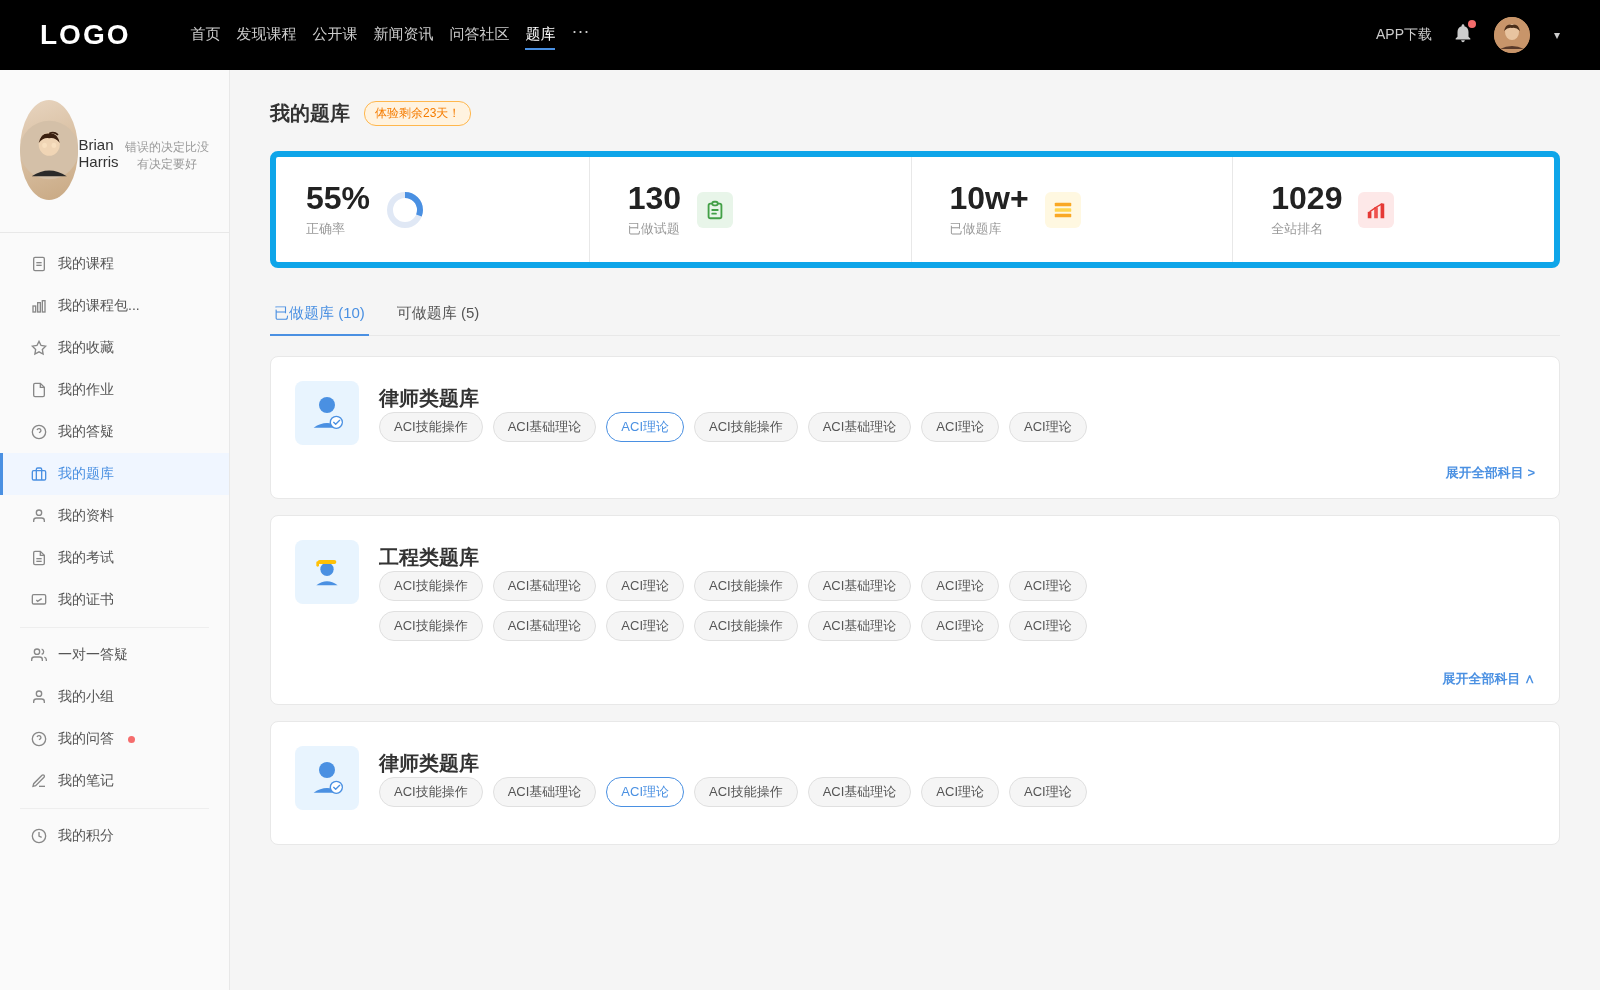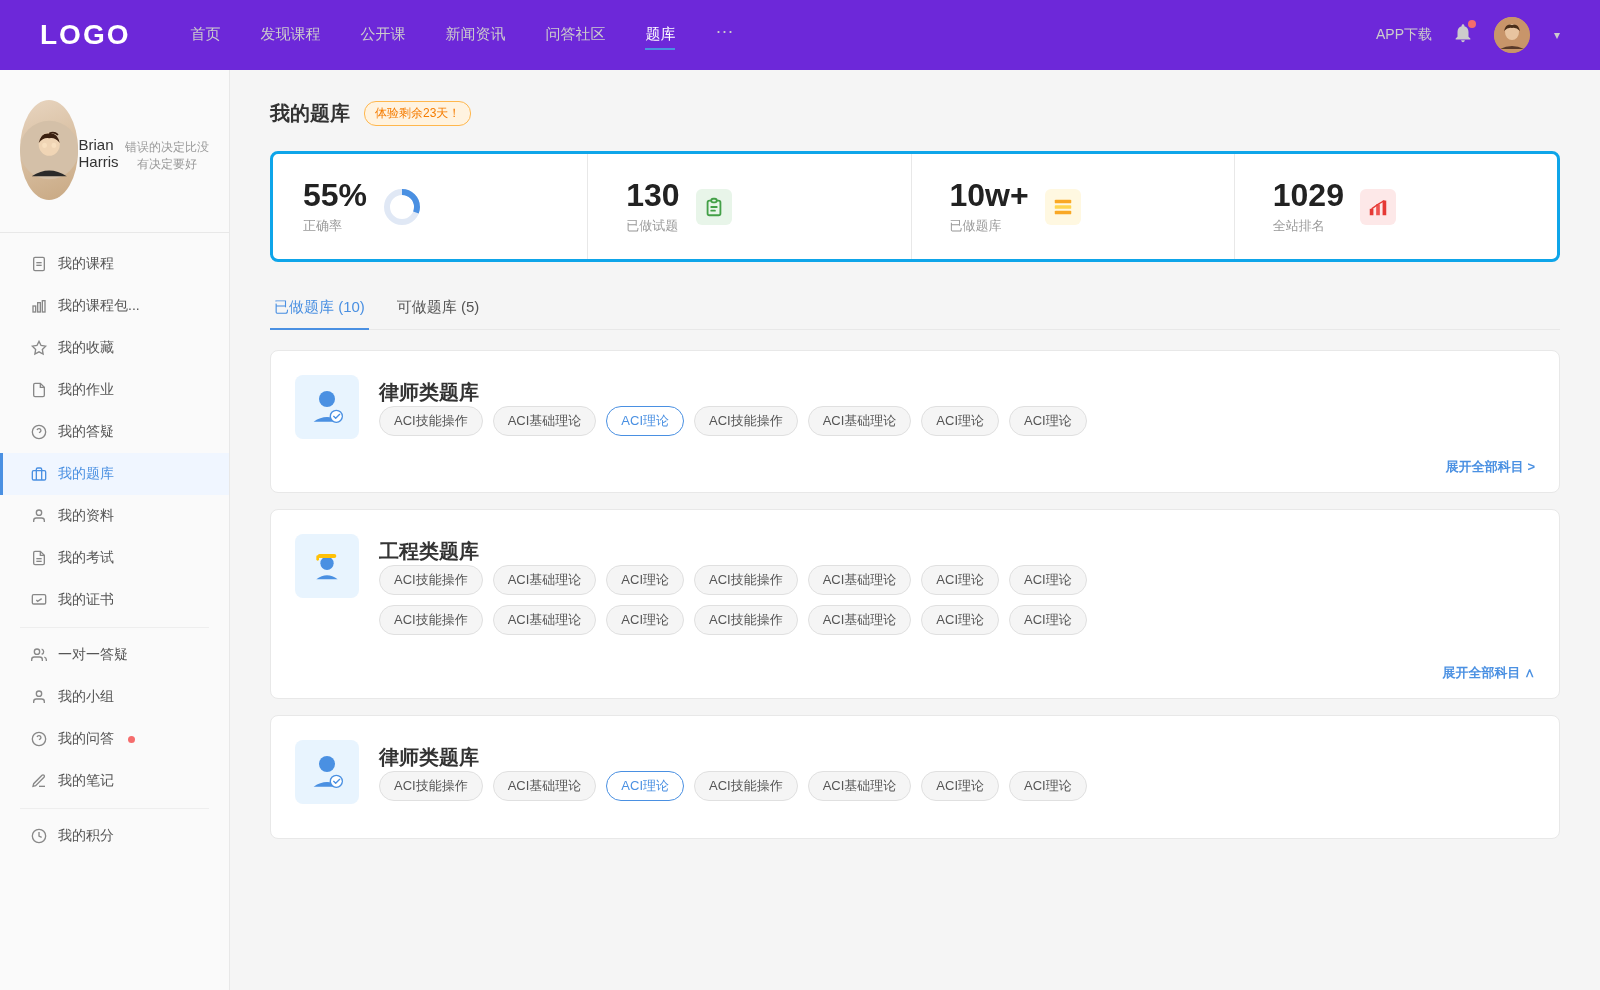--- a/index.html
+++ b/index.html
@@ -1,21 +1,21 @@
 <!DOCTYPE html>
 <html><head>
   <meta charset="utf-8">
   <style>
     * { box-sizing: border-box; margin: 0; padding: 0; }
     body { font-family: -apple-system, BlinkMacSystemFont, 'PingFang SC', 'Microsoft YaHei', sans-serif; background: #f5f5f5; color: #333; }
 
     
-    .header { display: flex; align-items: center; background: #6d28d9; height: 70px; padding: 0 40px; position: sticky; top: 0; z-index: 100; }
+    .header { display: flex; align-items: center; background: #000000; height: 70px; padding: 0 40px; position: sticky; top: 0; z-index: 100; }
     .logo { color: white; font-size: 28px; font-weight: bold; letter-spacing: 2px; margin-right: 60px; min-width: 80px; }
-    .nav { display: flex; gap: 40px; flex: 1; }
+    .nav { display: flex; gap: 16px; flex: 1; }
     .nav-item { color: #ccc; font-size: 15px; cursor: pointer; padding: 4px 0; white-space: nowrap; }
     .nav-item.active { color: white; border-bottom: 2px solid #4a90e2; }
     .nav-dots { color: #ccc; font-size: 18px; cursor: pointer; }
     .header-right { display: flex; align-items: center; gap: 20px; margin-left: auto; }
     .app-download { color: #ccc; font-size: 14px; cursor: pointer; }
     .bell-icon { position: relative; cursor: pointer; }
     .bell-icon svg { fill: #ccc; }
     .bell-dot { position: absolute; top: -2px; right: -2px; width: 8px; height: 8px; background: #f56c6c; border-radius: 50%; }
     .avatar { width: 36px; height: 36px; border-radius: 50%; background: #888; overflow: hidden; cursor: pointer; }
     .avatar-img { width: 100%; height: 100%; object-fit: cover; background: linear-gradient(135deg, #d4a574, #c0855a); display: flex; align-items: center; justify-content: center; }
@@ -43,21 +43,21 @@
 
     
     .main { flex: 1; padding: 30px 40px; overflow-y: auto; }
 
     
     .page-header { display: flex; align-items: center; gap: 14px; margin-bottom: 24px; }
     .page-title { font-size: 20px; font-weight: 600; color: #333; }
     .trial-badge { background: #fff3e0; border: 1px solid #ffb74d; color: #f57c00; font-size: 12px; padding: 3px 10px; border-radius: 12px; white-space: nowrap; }
 
     
-    .stats { display: flex; gap: 8px; background: white; border-radius: 8px; border: 3px solid #0ea5e9; margin-bottom: 28px; overflow: hidden; }
+    .stats { display: flex; gap: 8px; background: white; border-radius: 8px; border: 6px solid #0ea5e9; margin-bottom: 28px; overflow: hidden; }
     .stat-item { flex: 1; padding: 24px 30px; display: flex; align-items: center; gap: 16px; border-right: 1px solid #e8e8e8; }
     .stat-item:last-child { border-right: none; }
     .stat-info { }
     .stat-value { font-size: 32px; font-weight: 600; color: #222; line-height: 1.1; }
     .stat-label { font-size: 13px; color: #999; margin-top: 4px; }
 
     
     .tabs { display: flex; gap: 24px; margin-bottom: 20px; border-bottom: 1px solid #e8e8e8; }
     .tab-item { padding: 8px 4px 12px; font-size: 15px; cursor: pointer; color: #555; position: relative; white-space: nowrap; }
     .tab-item.active { color: #4a90e2; font-weight: 500; }

